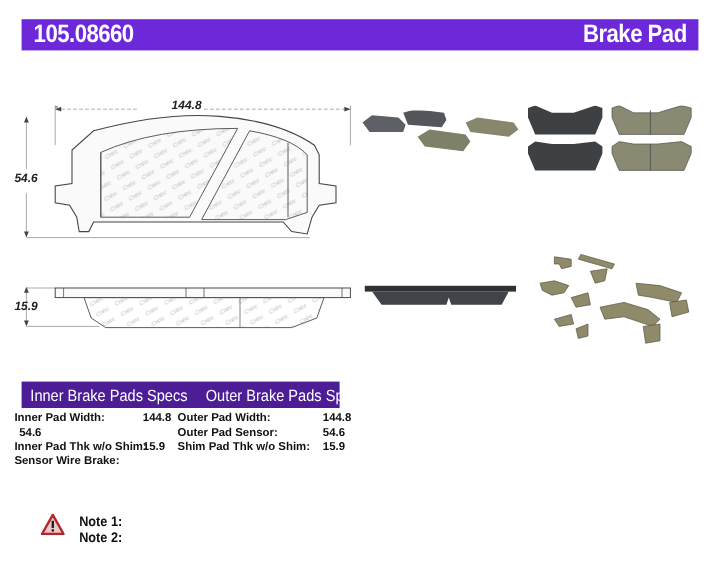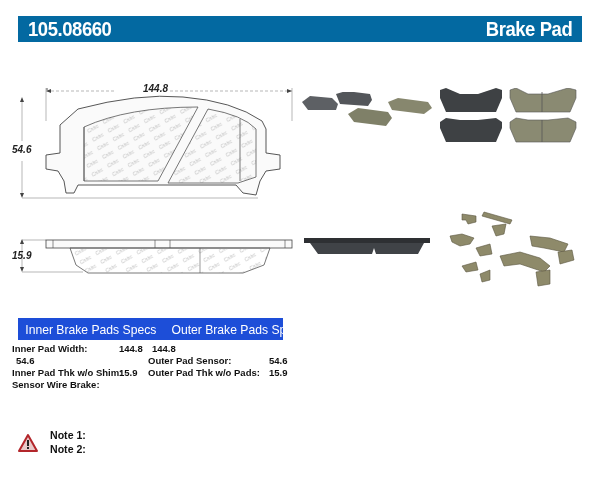--- a/index.html
+++ b/index.html
@@ -1,40 +1,40 @@
 <!DOCTYPE html>
 <html><head>
 <meta charset="utf-8">
 <style>
   html, body { margin:0; padding:0; background:#ffffff; }
   body { width:600px; height:480px; position:relative; overflow:hidden;
          font-family:"Liberation Sans", sans-serif; color:#111; }
   .header-bar { position:absolute; left:18px; top:16px; width:564px; height:26px;
-                background:#0369a1; color:#fff; display:flex; align-items:center;
+                background:#6d28d9; color:#fff; display:flex; align-items:center;
                 justify-content:space-between; padding:0 10px; box-sizing:border-box; }
   .header-bar .pn { font-size:21px; font-weight:bold; letter-spacing:-0.5px; transform:scaleX(0.88); transform-origin:left center; }
   .header-bar .type { font-size:21px; font-weight:bold; letter-spacing:-0.5px; transform:scaleX(0.88); transform-origin:right center; }
 
   .drawing { position:absolute; left:18px; top:85px; width:275px; height:210px; }
   .dim-label { position:absolute; font-size:10px; font-style:italic; font-weight:bold; color:#222; }
 
   .photo { position:absolute; }
 
-  .specs-bar { position:absolute; left:18px; top:318px; width:265px; height:22px; background:#1d4ed8;
+  .specs-bar { position:absolute; left:18px; top:318px; width:265px; height:22px; background:#4c1d95;
                color:#fff; display:flex; align-items:center; font-size:13.5px; }
   .specs-bar span { flex:1; text-align:center; transform:scaleX(0.9); white-space:nowrap; }
 
   .spec-col { position:absolute; top:343px; font-size:9.5px; font-weight:bold; line-height:12px; }
   .spec-row { display:flex; white-space:nowrap; }
   .spec-row .lbl { text-align:left; }
   .spec-row .val { padding-left:4px; }
   .inner-col .lbl { width:103px; }
   .outer-col .lbl { width:117px; }
 
-  .notes { position:absolute; left:18px; top:428px; display:flex; align-items:flex-end; }
+  .notes { position:absolute; left:34px; top:428px; display:flex; align-items:flex-start; }
   .notes .txt { margin-left:12px; font-size:11.5px; font-weight:bold; line-height:14px; transform:scaleX(0.92); transform-origin:left; }
 </style>
 </head>
 <body>
 
 <div class="header-bar">
   <span class="pn">105.08660</span>
   <span class="type">Brake Pad</span>
 </div>
 
@@ -149,28 +149,29 @@
     <span class="val">15.9</span>
   </div>
   <div class="spec-row">
     <span class="lbl">Sensor Wire Brake:</span>
     <span class="val"></span>
   </div>
 </div>
 
 <div class="spec-col outer-col" style="left:148px;">
   <div class="spec-row">
+    <span class="lbl">Outer Pad Width:</span>
     <span class="val">144.8</span>
   </div>
   <div class="spec-row">
     <span class="lbl">Outer Pad Sensor:</span>
     <span class="val">54.6</span>
   </div>
   <div class="spec-row">
-    <span class="lbl">Outer Pad Thk w/o Pads:</span>
+    <span class="lbl">Shim Pad Thk w/o Shim:</span>
     <span class="val">15.9</span>
   </div>
 </div>
 
 <div class="notes">
   <span>
     <svg width="20" height="18" viewBox="0 0 20 18">
       <path d="M10,1 L19,17 L1,17 Z" fill="#e9c9c9" stroke="#b3262b" stroke-width="2" stroke-linejoin="round"></path>
       <rect x="9" y="6" width="2" height="6" fill="#222"></rect>
       <rect x="9" y="13" width="2" height="2" fill="#222"></rect>

